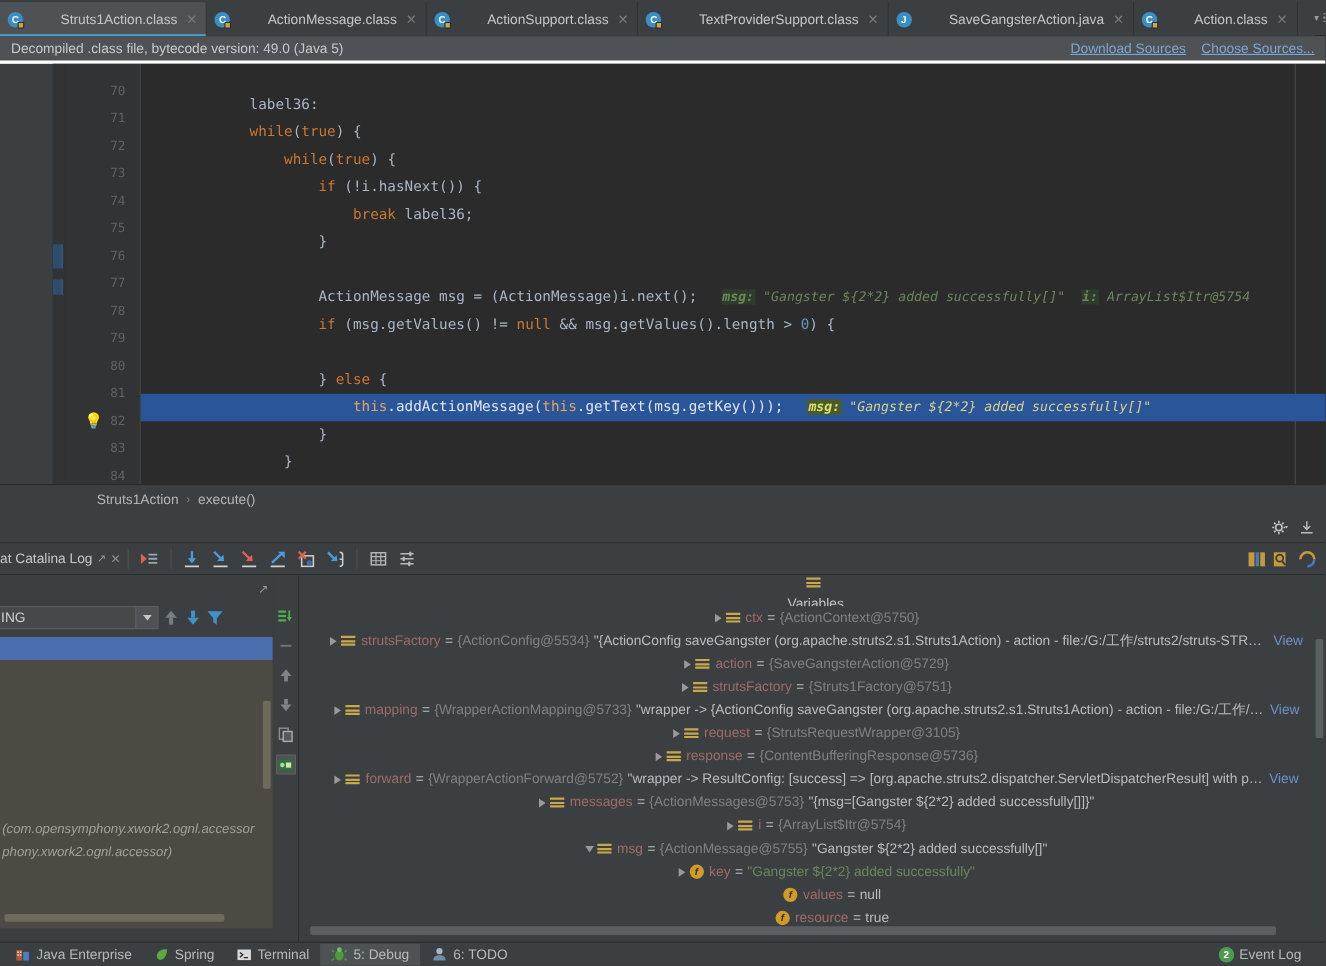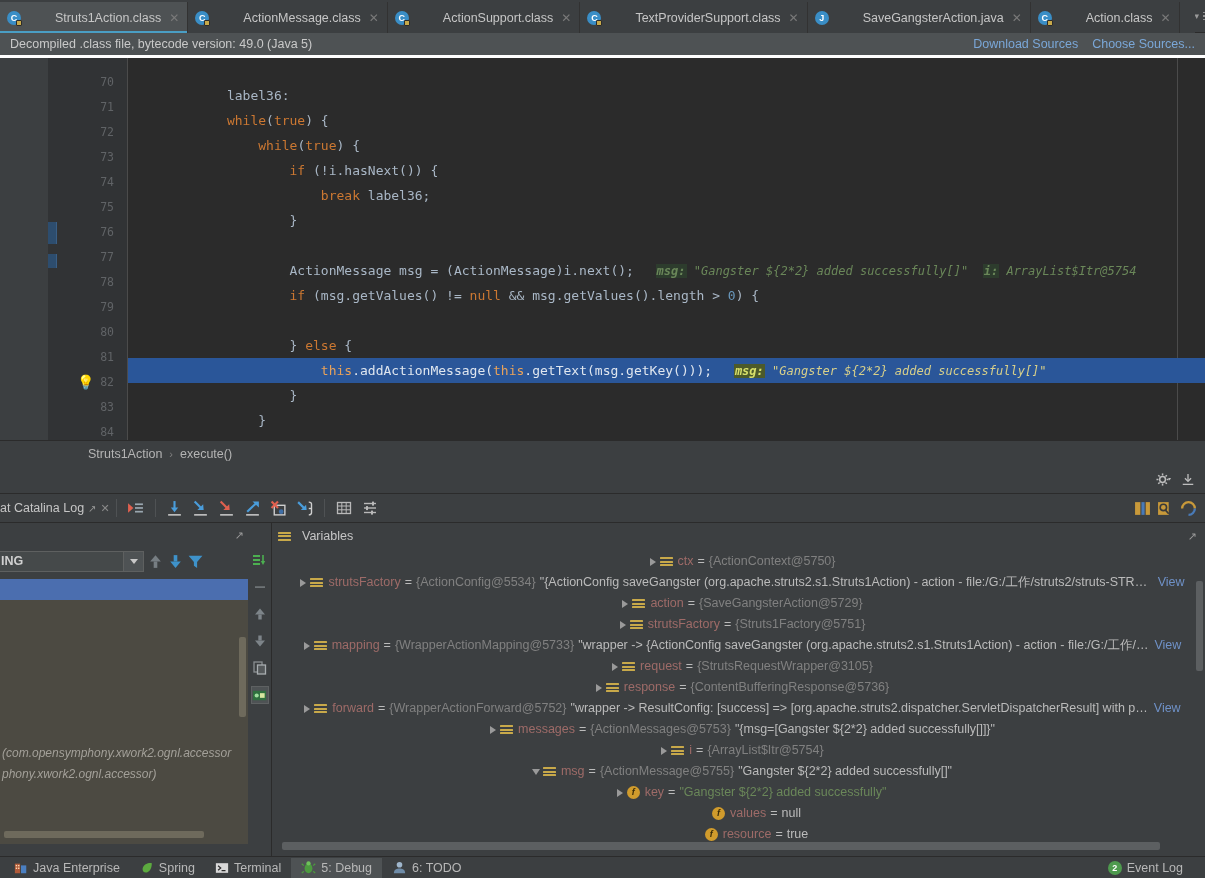--- a/index.html
+++ b/index.html
@@ -72,21 +72,21 @@
   .notice {
     position: absolute; left: 0; top: 33px; width: 1205px; height: 25px;
     background: #4e5254;
     border-bottom: 3px solid #ffffff;
     display: flex; align-items: center;
     padding: 0 10px;
     font-size: 12.5px; color: #c9c9c9;
   }
   .notice .links { margin-left: auto; display: flex; gap: 14px; }
   .notice .links a {
-    color: #7aa7d8; font-size: 12.5px; cursor: pointer;
+    color: #7aa7d8; text-decoration: underline; font-size: 12.5px; cursor: pointer;
   }
 
   
   .editor {
     position: absolute; left: 0; top: 58px; width: 1205px; height: 382px;
     background: #2b2b2b; overflow: hidden; margin-left: 48px;
   }
   .marker-col {
     position: absolute; left: 0; top: 0; width: 11px; height: 382px;
     background: #313335;
@@ -195,21 +195,21 @@
     position: absolute; left: 0; top: 0; width: 248px; height: 333px;
     background: #3c3f41;
   }
   .frames-header {
     position: absolute; left: 0; top: 0; width: 248px; height: 24px;
     display: flex; align-items: center; justify-content: flex-end;
     padding-right: 4px; gap: 5px; background: #3c3f41;
   }
   .frames-toolbar {
     position: absolute; left: 0; top: 25px; width: 248px; height: 26px;
-    display: flex; align-items: center; gap: 3px; font-weight: bold;
+    display: flex; align-items: center; gap: 3px;
   }
   .thread-combo {
     width: 150px; height: 21px; margin-left: -6px;
     background: #45494a; border: 1px solid #5e6060;
     display: flex; align-items: center; position: relative;
     padding-left: 6px; font-size: 12.5px; color: #d0d0d0;
   }
   .thread-combo .arrowbox {
     position: absolute; right: 0; top: 0; width: 20px; height: 19px;
     background: #4e5254; border-left: 1px solid #5e6060;
@@ -247,20 +247,21 @@
 
   
   .vars-pane {
     position: absolute; left: 272px; top: 0; width: 933px; height: 333px;
     background: #3c3f41;
   }
   .vars-header {
     position: absolute; left: 0; top: 0; width: 933px; height: 26px;
     display: flex; align-items: center; gap: 6px; padding-left: 6px;
     background: #3c3f41;
+    flex-direction: column;
   }
   .vars-header .title { font-size: 12.5px; color: #c6c6c6; }
   .vars-header .pin { margin-left: auto; padding-right: 8px; color:#9a9a9a; font-size:11px; }
   .vars-list {
     position: absolute; left: 0; top: 28px; width: 933px; height: 290px;
     background: #3c3f41; overflow: hidden;
   }
   .vrow {
     height: 21px; line-height: 21px; display: flex; align-items: center;
     white-space: nowrap; font-size: 12.5px; padding-left: 4px; justify-content: center;

